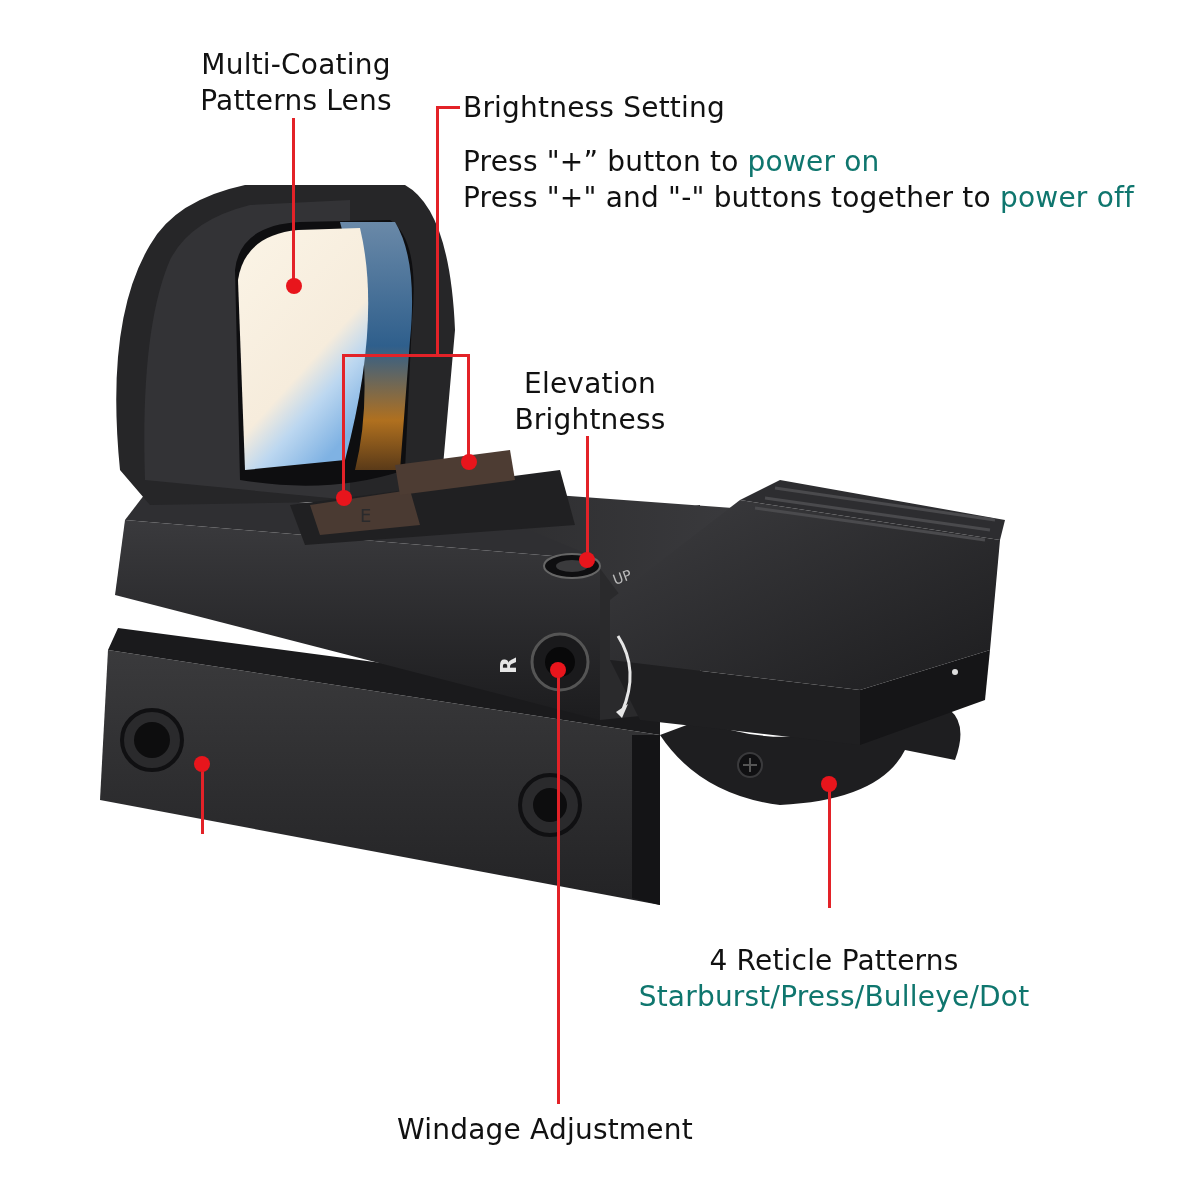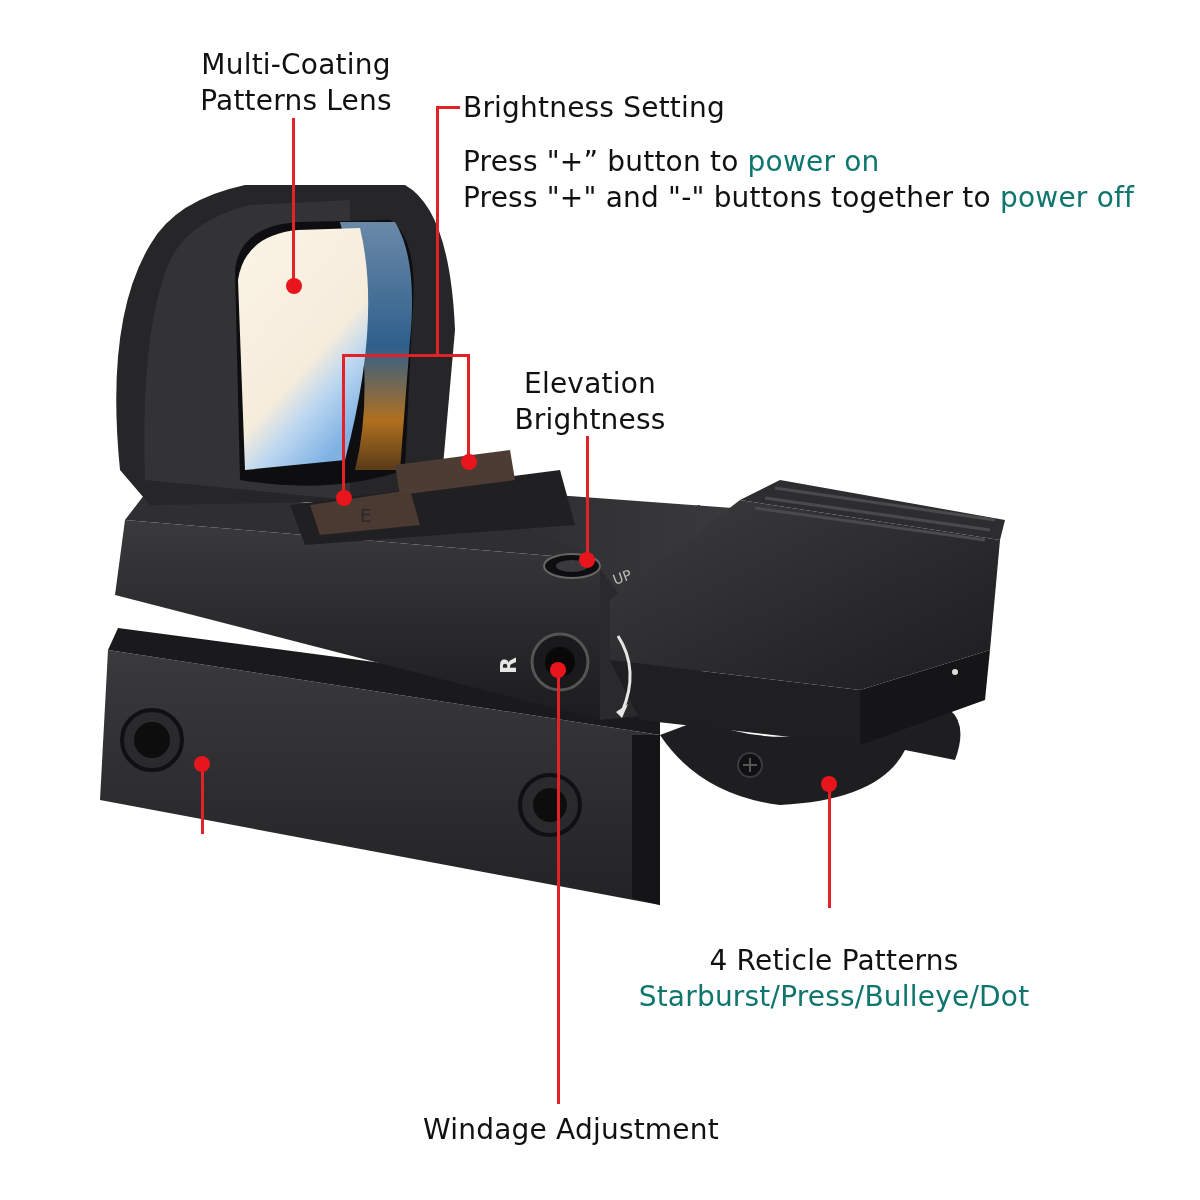--- a/index.html
+++ b/index.html
@@ -169,17 +169,17 @@
   </div>
 
   <div class="label center" style="left:80px; top:835px; width:240px;">
   </div>
 
   <div class="label center" style="left:604px; top:915px; width:460px;margin-top:28px;">
     <span class="line-span black">4 Reticle Patterns</span>
     <span class="line-span red">Starburst/Press/Bulleye/Dot</span>
   </div>
 
-  <div class="label center black" style="left:391px; top:1112px; width:360px;">
+  <div class="label center black" style="left:365px; top:1112px; width:360px;">
     <span>Windage Adjustment</span>
   </div>
 
 </div>
 
 </body></html>

